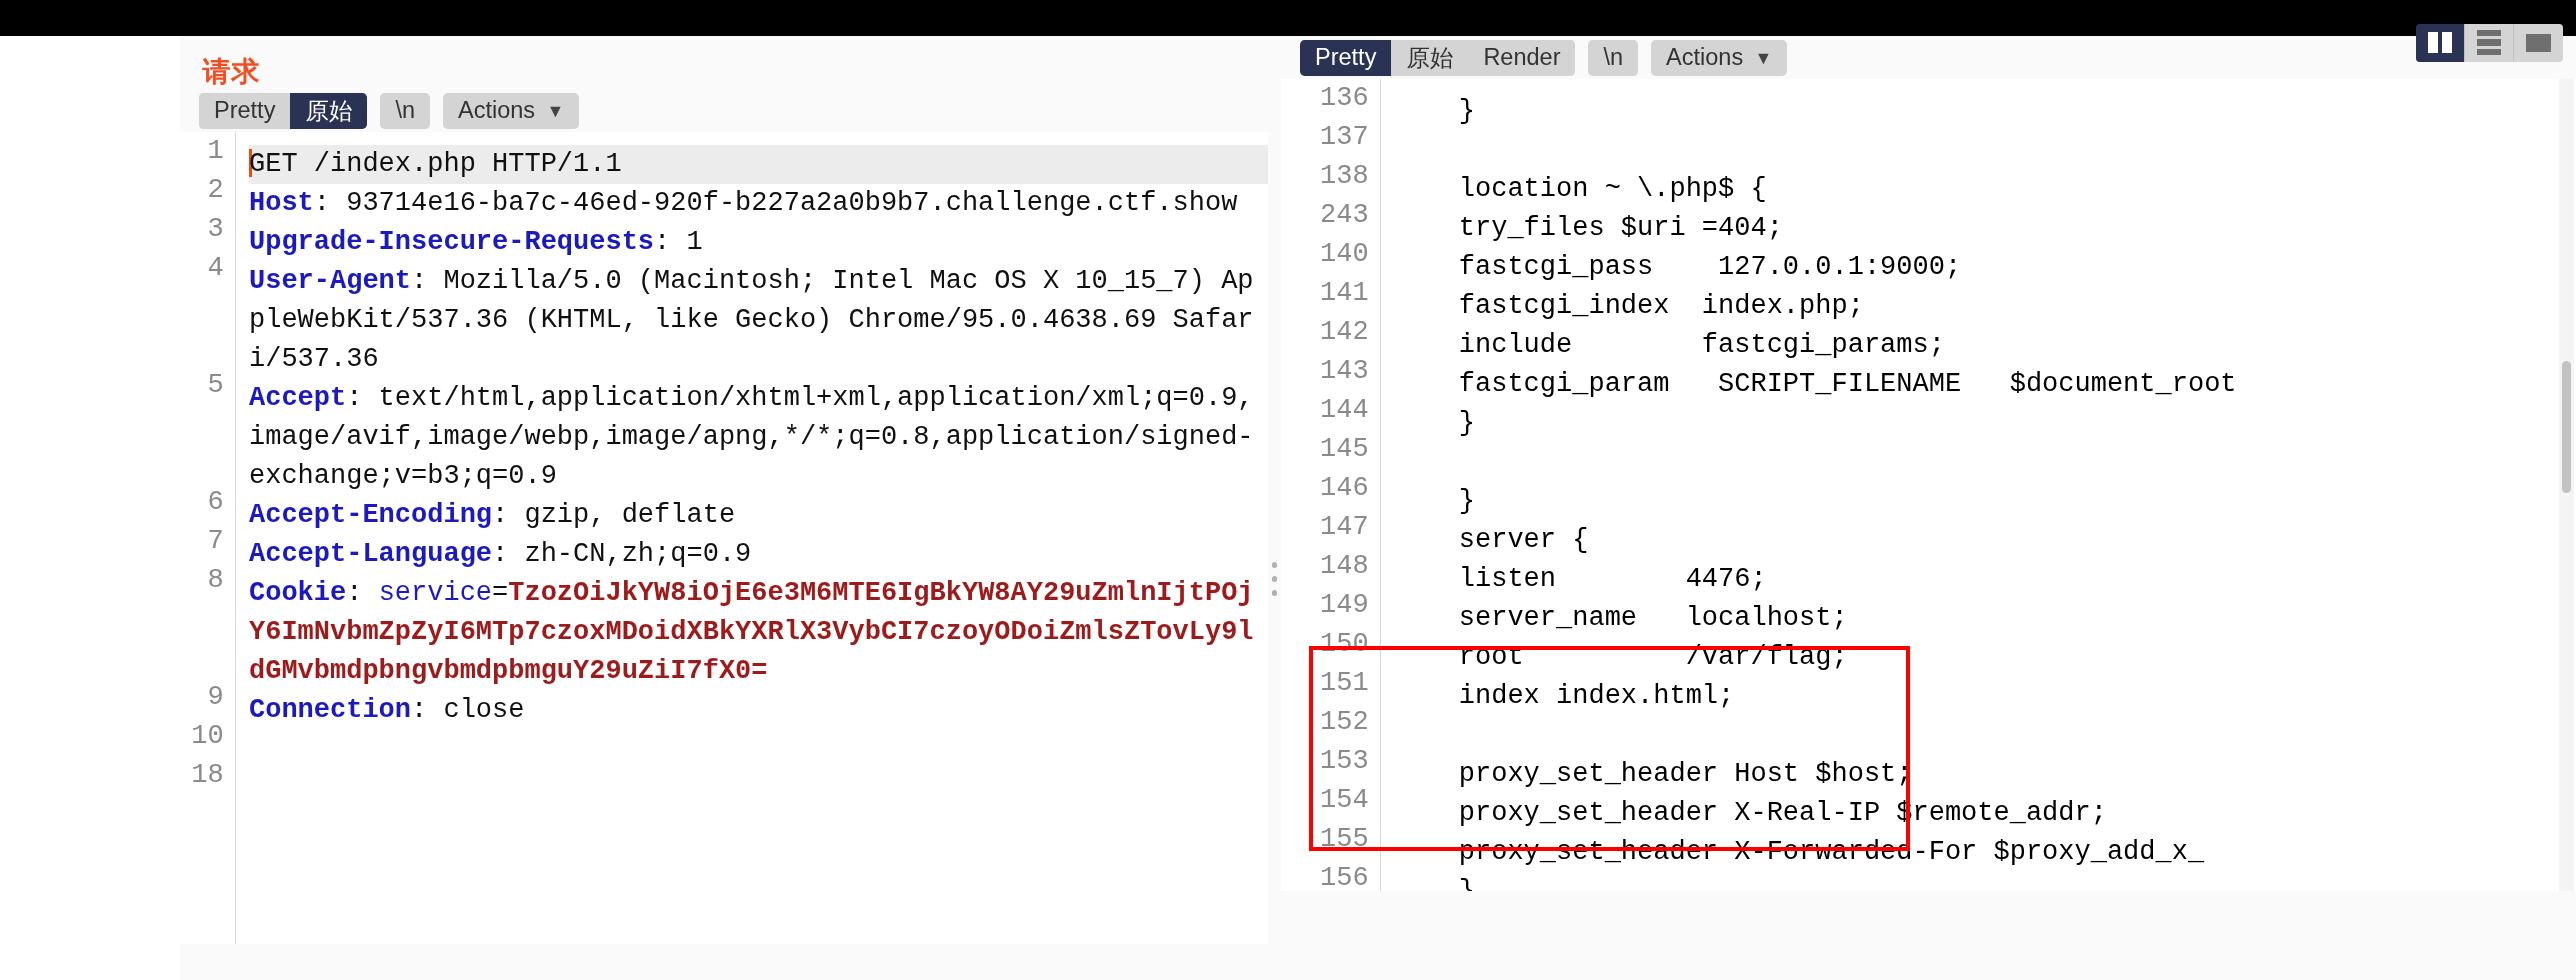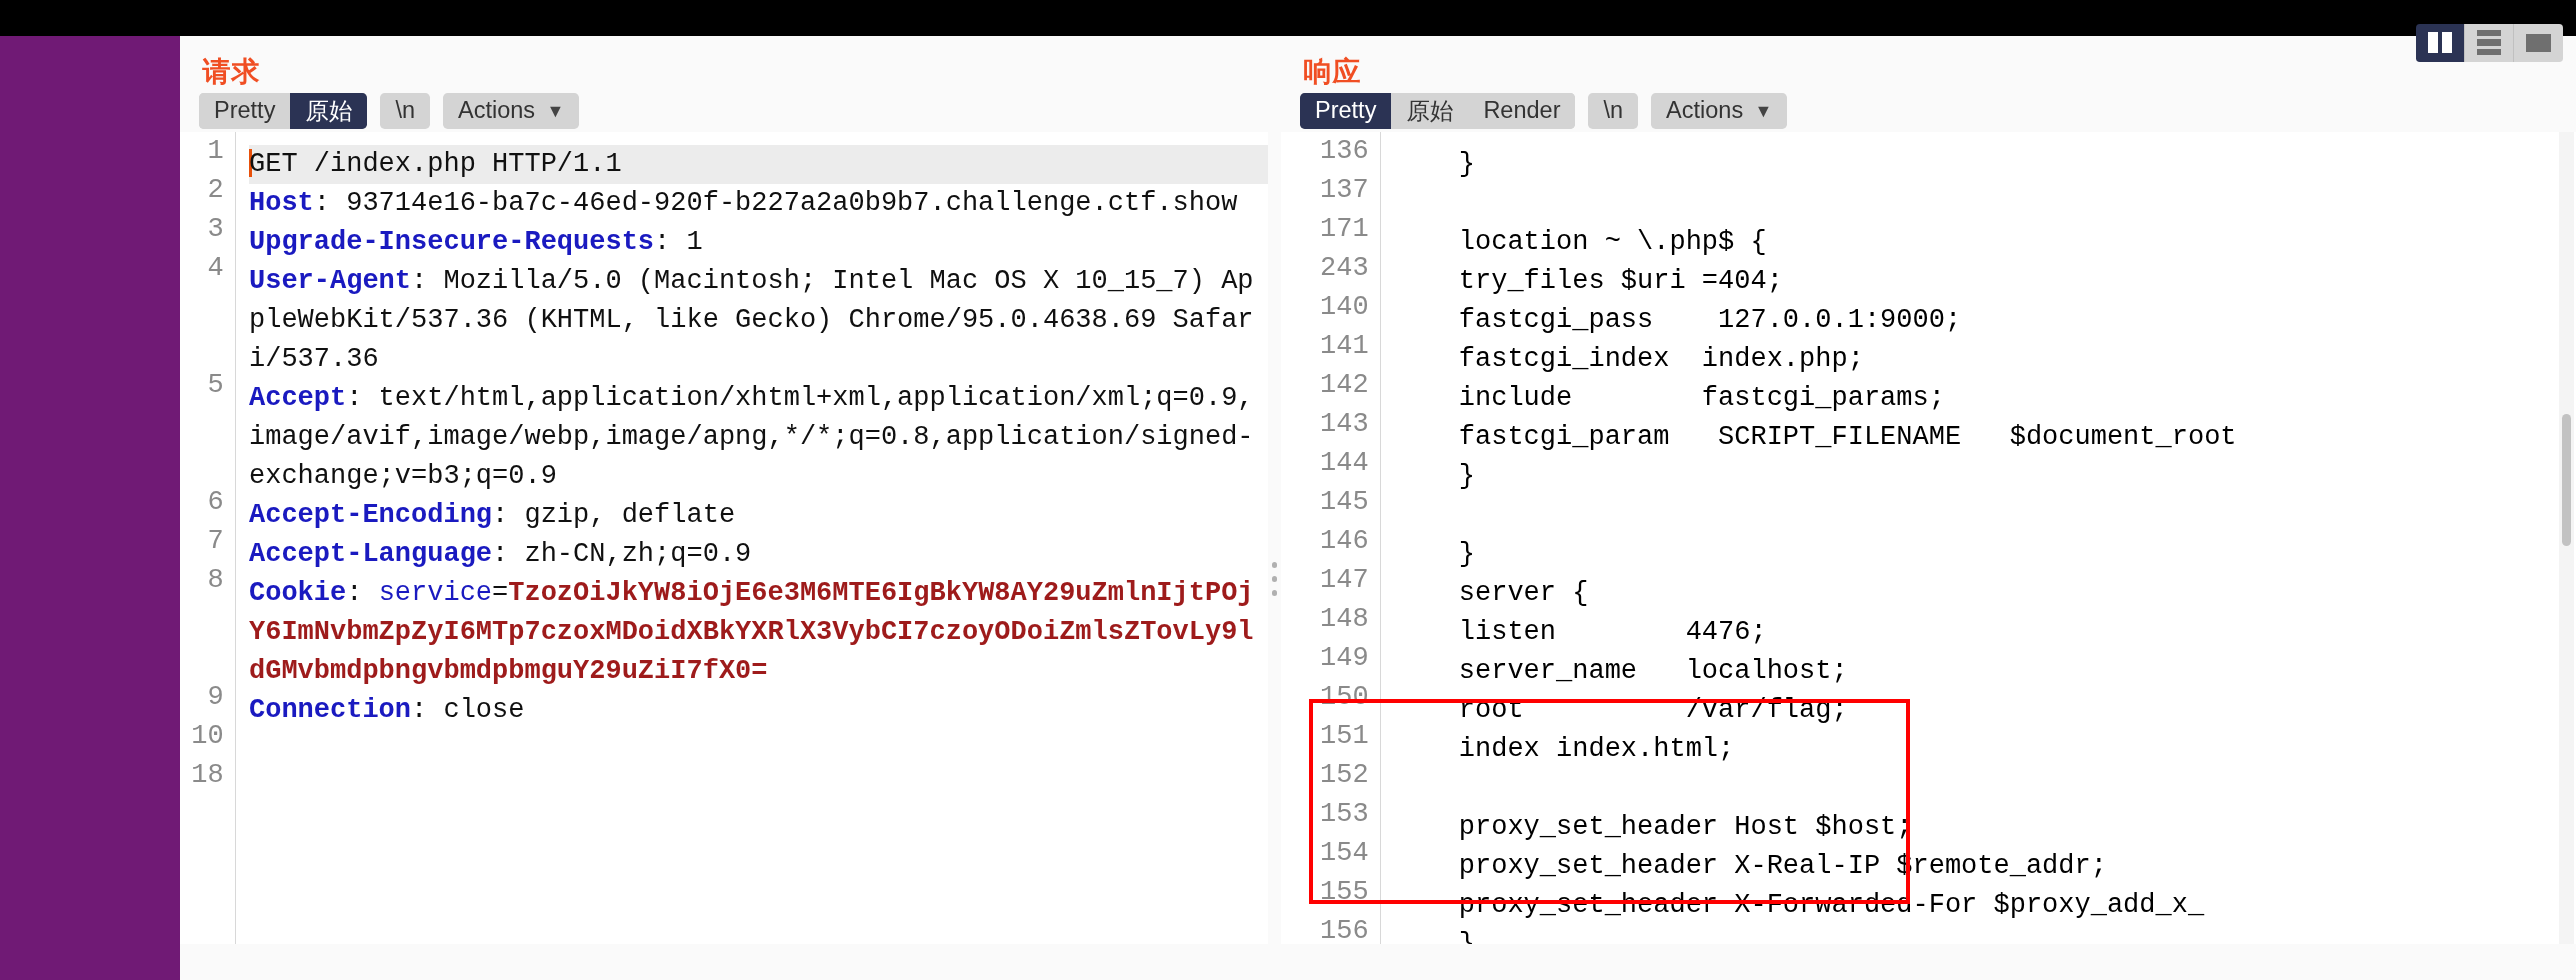--- a/index.html
+++ b/index.html
@@ -6,21 +6,21 @@
   html, body {
     width: 2576px; height: 981px;
     background: #000000;
     font-family: "Liberation Sans", sans-serif;
     overflow: hidden;
   }
   .app {
     position: absolute;
     left: 0; top: 0;
     width: 2576px; height: 981px;
-    background: #701a75;
+    background: #ffffff;
   }
 
   
   .panel {
     position: absolute;
     top: 36px;
     background: #fafafa;
     overflow: hidden;
   }
   .panel-request { left: 180px; width: 1088px; height: 945px; }
@@ -297,41 +297,40 @@
 
   <div class="splitter">
     <div class="splitter-dots">
       <i></i>
         <i></i>
         <i></i>
     </div>
   </div>
 
   <div class="panel panel-response">
-    <div class="panel-title">响应</div>
 
     <div class="toolbar">
       <div class="seg">
         <div class="seg-btn active">Pretty</div>
         <div class="seg-btn">原始</div>
         <div class="seg-btn">Render</div>
       </div>
       <div class="seg-single">\n</div>
       <div class="seg-single">
         <span>Actions</span>
         <span class="caret">▼</span>
       </div>
     </div>
 
     <div class="code code-response">
       <div class="code-inner">
         <div class="gutter gutter-response">
             <div class="ln">136</div>
             <div class="ln">137</div>
-            <div class="ln">171</div>
+            <div class="ln">138</div>
             <div class="ln">243</div>
             <div class="ln">140</div>
             <div class="ln">141</div>
             <div class="ln">142</div>
             <div class="ln">143</div>
             <div class="ln">144</div>
             <div class="ln">145</div>
             <div class="ln">146</div>
             <div class="ln">147</div>
             <div class="ln">148</div>

